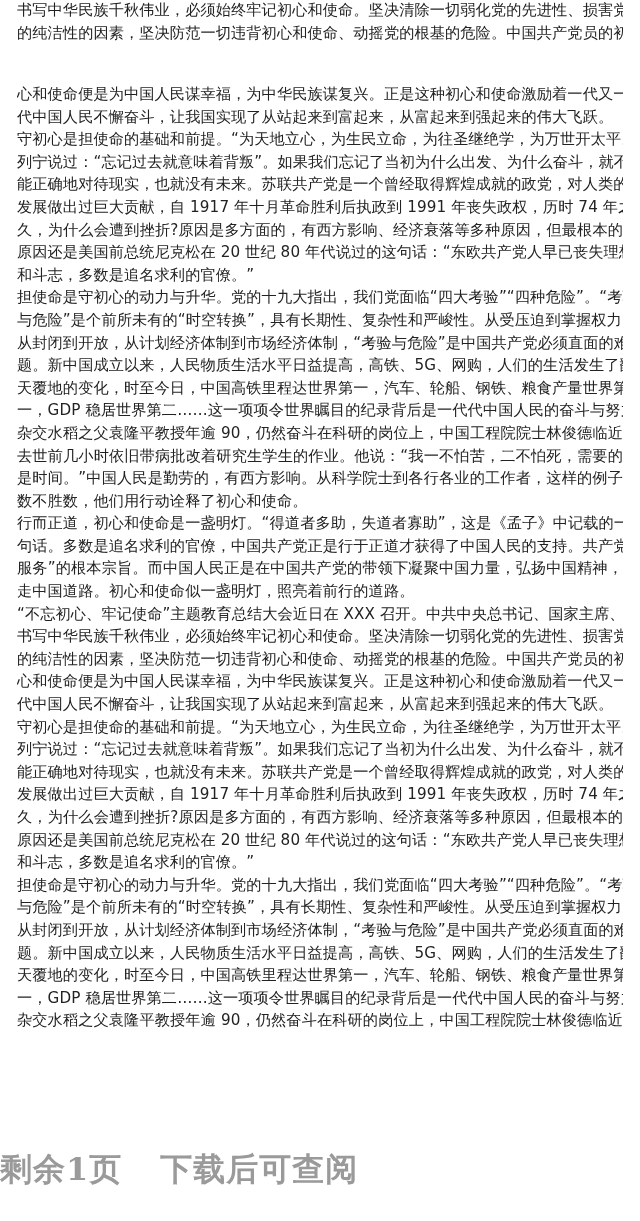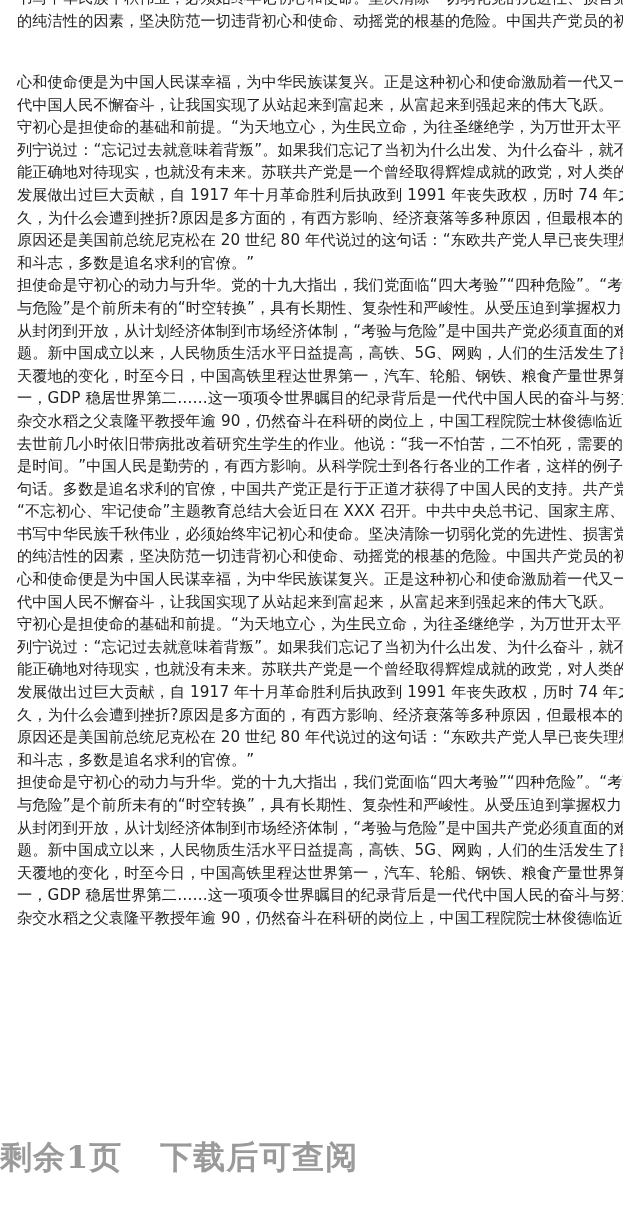--- a/index.html
+++ b/index.html
@@ -11,21 +11,21 @@
     width: 640px;
     height: 1221px;
     overflow: hidden;
     position: relative;
     font-family: "DejaVu Sans", "Liberation Sans", sans-serif;
     color: #222222;
   }
   .page {
     position: absolute;
     left: 0;
-    top: 0;
+    top: 12px;
     width: 640px;
     height: 981px;
   }
   .block {
     position: absolute;
     left: 17px;
     width: 606px;
   }
   .line {
     height: 22.6px;
@@ -79,21 +79,25 @@
       <div class="line last">和斗志，多数是追名求利的官僚。”</div>
       <div class="line">担使命是守初心的动力与升华。党的十九大指出，我们党面临“四大考验”“四种危险”。“考验</div>
       <div class="line">与危险”是个前所未有的“时空转换”，具有长期性、复杂性和严峻性。从受压迫到掌握权力，</div>
       <div class="line">从封闭到开放，从计划经济体制到市场经济体制，“考验与危险”是中国共产党必须直面的难</div>
       <div class="line">题。新中国成立以来，人民物质生活水平日益提高，高铁、5G、网购，人们的生活发生了翻</div>
       <div class="line">天覆地的变化，时至今日，中国高铁里程达世界第一，汽车、轮船、钢铁、粮食产量世界第</div>
       <div class="line">一，GDP 稳居世界第二……这一项项令世界瞩目的纪录背后是一代代中国人民的奋斗与努力。</div>
       <div class="line">杂交水稻之父袁隆平教授年逾 90，仍然奋斗在科研的岗位上，中国工程院院士林俊德临近</div>
       <div class="line">去世前几小时依旧带病批改着研究生学生的作业。他说：“我一不怕苦，二不怕死，需要的</div>
       <div class="line">是时间。”中国人民是勤劳的，有西方影响。从科学院士到各行各业的工作者，这样的例子</div>
+      <div class="line last">数不胜数，他们用行动诠释了初心和使命。</div>
+      <div class="line">行而正道，初心和使命是一盏明灯。“得道者多助，失道者寡助”，这是《孟子》中记载的一</div>
       <div class="line">句话。多数是追名求利的官僚，中国共产党正是行于正道才获得了中国人民的支持。共产党人</div>
+      <div class="line">服务”的根本宗旨。而中国人民正是在中国共产党的带领下凝聚中国力量，弘扬中国精神，</div>
+      <div class="line last">走中国道路。初心和使命似一盏明灯，照亮着前行的道路。</div>
       <div class="line">“不忘初心、牢记使命”主题教育总结大会近日在 XXX 召开。中共中央总书记、国家主席、中</div>
       <div class="line">书写中华民族千秋伟业，必须始终牢记初心和使命。坚决清除一切弱化党的先进性、损害党</div>
       <div class="line">的纯洁性的因素，坚决防范一切违背初心和使命、动摇党的根基的危险。中国共产党员的初</div>
       <div class="line">心和使命便是为中国人民谋幸福，为中华民族谋复兴。正是这种初心和使命激励着一代又一</div>
       <div class="line last">代中国人民不懈奋斗，让我国实现了从站起来到富起来，从富起来到强起来的伟大飞跃。</div>
       <div class="line">守初心是担使命的基础和前提。“为天地立心，为生民立命，为往圣继绝学，为万世开太平。”</div>
       <div class="line">列宁说过：“忘记过去就意味着背叛”。如果我们忘记了当初为什么出发、为什么奋斗，就不</div>
       <div class="line">能正确地对待现实，也就没有未来。苏联共产党是一个曾经取得辉煌成就的政党，对人类的</div>
       <div class="line">发展做出过巨大贡献，自 1917 年十月革命胜利后执政到 1991 年丧失政权，历时 74 年之</div>
       <div class="line">久，为什么会遭到挫折?原因是多方面的，有西方影响、经济衰落等多种原因，但最根本的</div>

